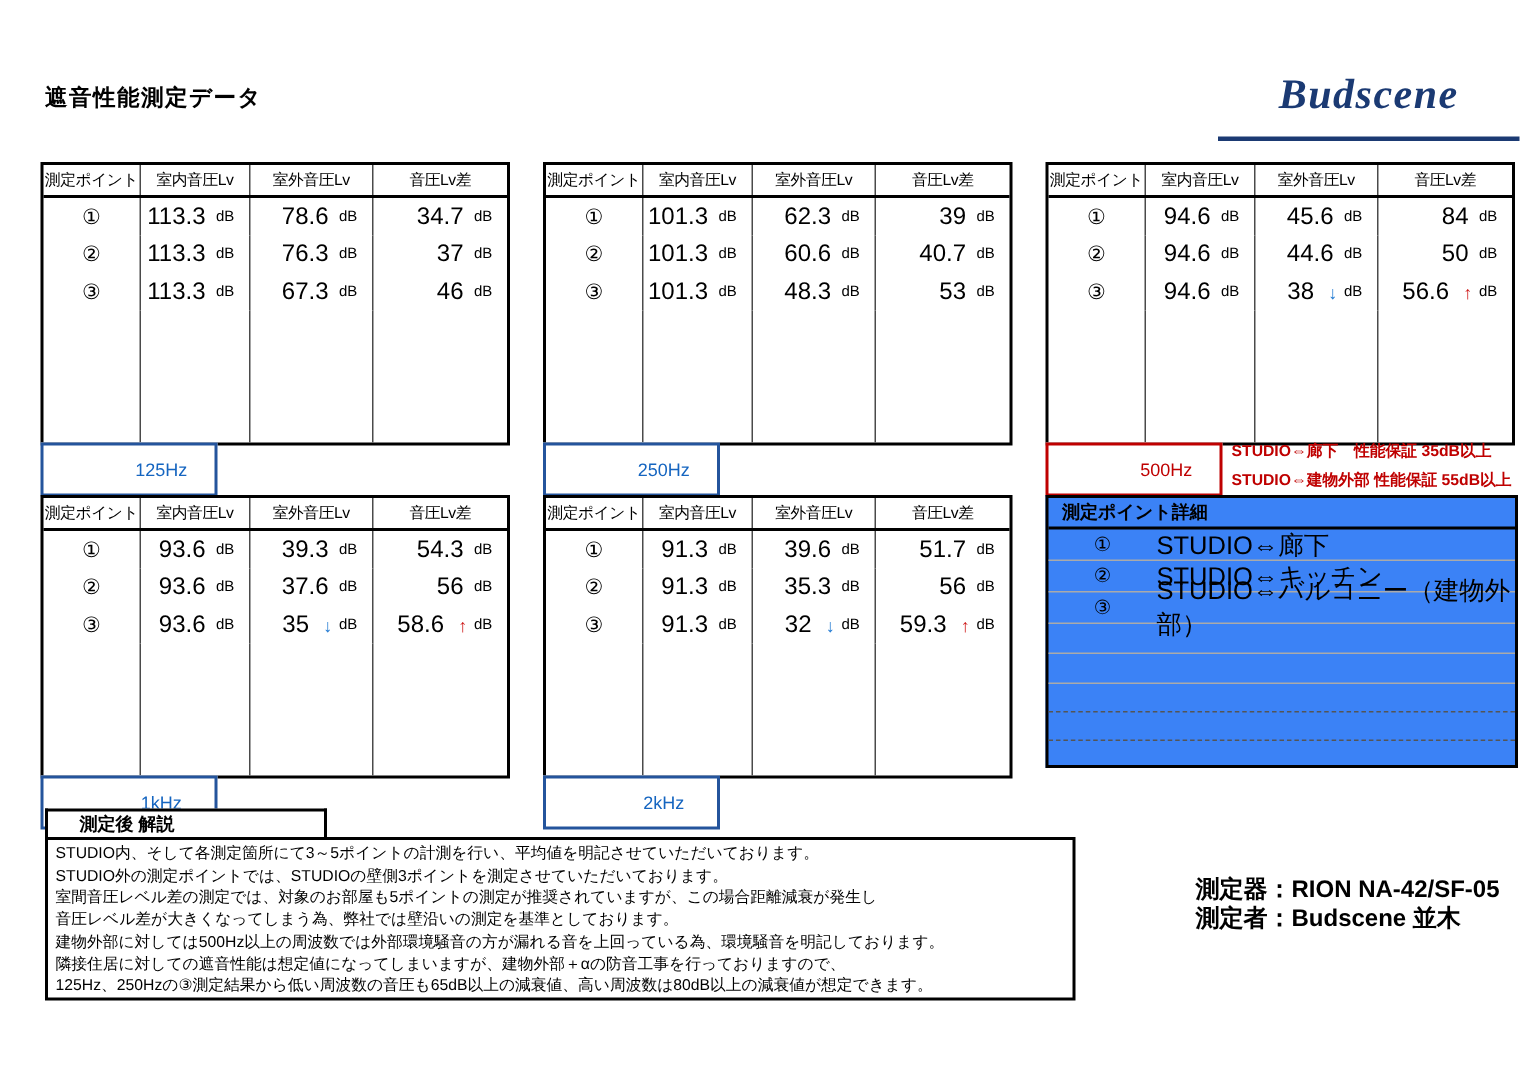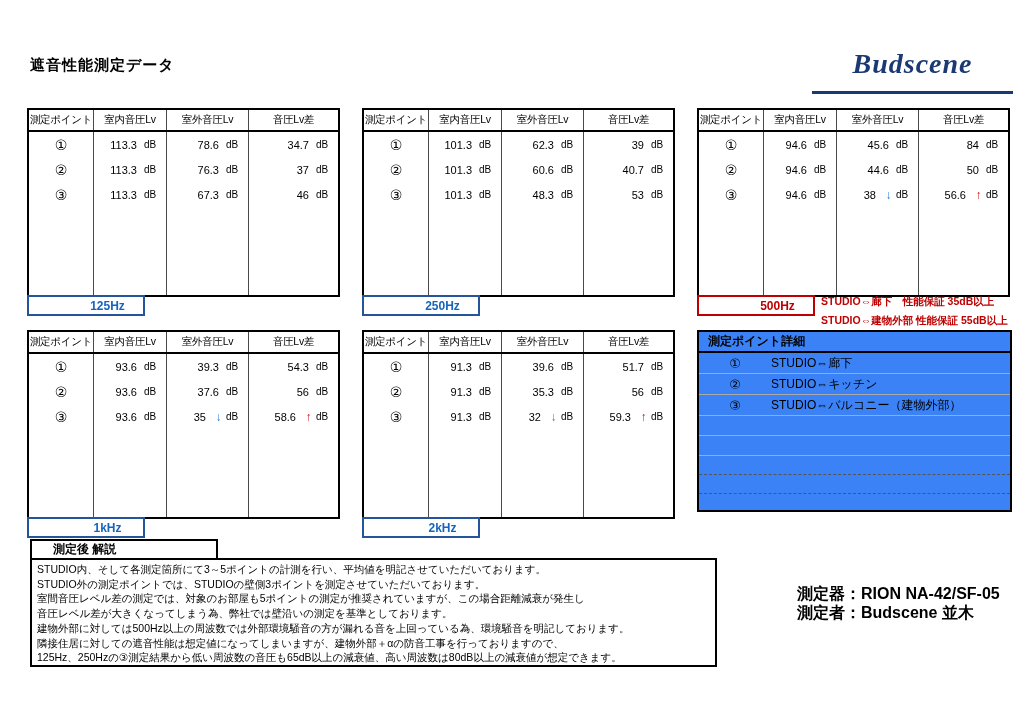--- a/index.html
+++ b/index.html
@@ -18,41 +18,41 @@
   
   .mtable { width:313px; height:189px; border:2px solid #000; display:flex; flex-direction:column; background:#fff; }
   .mrow { display:flex; width:100%; }
   .mrow.header { height:22px; border-bottom:2px solid #000; }
   .mrow.data { height:25px; }
   .mrow.filler { flex:1; }
   .mcell { border-right:1px solid #4a4a4a; height:100%; display:flex; align-items:center; overflow:hidden; }
   .w0 { width:65px; } .w1 { width:73px; } .w2 { width:82px; } .w3 { flex:1; border-right:none; }
   .hcell { justify-content:center; font-size:10.5px; letter-spacing:-0.3px; }
   .pt { justify-content:center; font-size:14px; }
-  .num { flex:1; text-align:right; font-size:11px; padding-right:7px; }
+  .num { flex:1; text-align:right; font-size:16px; padding-right:7px; }
   .arrow { width:13px; text-align:center; font-size:12px; font-weight:bold; padding-right:2px; }
   .arrow.down { color:#2a7fd4; }
   .arrow.up { color:#cc1111; }
   .unit { width:22px; font-size:10px; text-align:left; padding-right:4px; }
 
   
-  .freq-label { width:118px; height:21px; display:flex; align-items:center; justify-content:center; font-size:12px; font-weight:bold; background:#fff;padding-left:43px; }
+  .freq-label { width:118px; height:36px; display:flex; align-items:center; justify-content:center; font-size:12px; font-weight:normal; background:#fff;padding-left:43px; }
   .freq-label.blue { border:2px solid #24549c; color:#1565c0; }
   .freq-label.red  { border:2px solid #bf0000; color:#bf0000; }
 
   
   .guarantee { left:821px; top:292px; width:200px; }
   .gnote { font-size:10.5px; font-weight:bold; color:#bf0000; line-height:19px; white-space:nowrap; }
 
   
   .detail-table { left:697px; top:330px; width:315px; height:182px; border:2px solid #000; display:flex; flex-direction:column; background:#3b82f6; }
   .dt-title { height:21px; border-bottom:2px solid #000; display:flex; align-items:center; font-size:12px; font-weight:bold; padding-left:9px; }
   .dt-row { height:21px; border-bottom:1px solid #aaa; display:flex; align-items:center; }
   .dt-pt { width:72px; text-align:center; font-size:13px; }
-  .dt-desc { flex:1; font-size:12px; }
+  .dt-desc { flex:1; font-size:17px; }
   .dt-empty { width:100%; }
   .dt-empty.solid { height:20px; border-bottom:1px solid #aaa; }
   .dt-empty.dashed { height:19px; border-bottom:1px dashed #555; }
   .dt-empty.last { flex:1; }
 
   
   .commentary-header { left:30px; top:539px; width:188px; height:19px; border:2px solid #000; border-bottom:none; display:flex; align-items:center; padding-left:21px; font-size:12px; font-weight:bold; background:#fff; }
   .commentary-body { left:30px; top:558px; width:687px; height:109px; border:2px solid #000; padding:2px 5px; overflow:hidden; background:#fff; }
   .cline { font-size:10.5px; line-height:14.7px; white-space:nowrap; }
 

